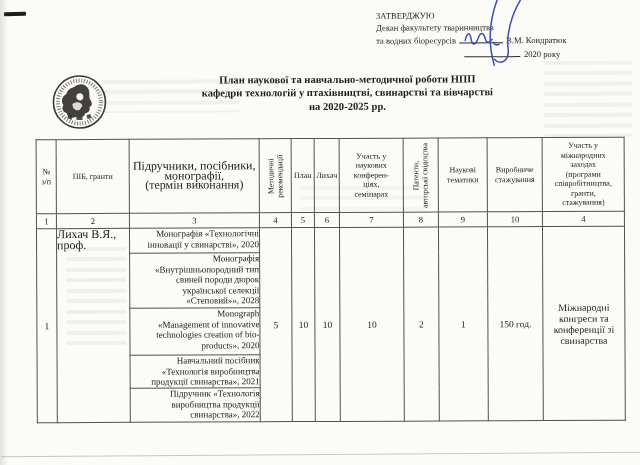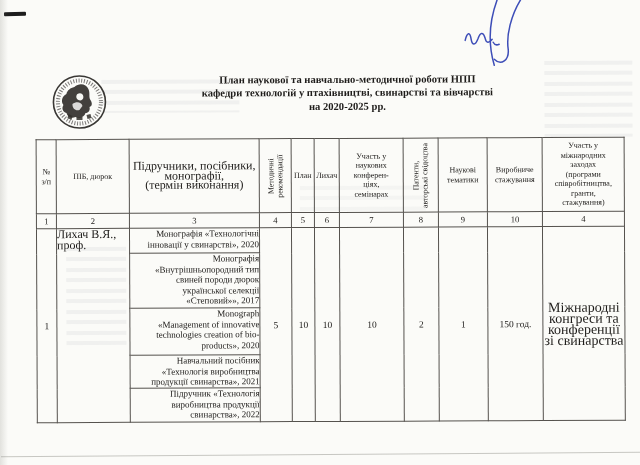--- a/index.html
+++ b/index.html
@@ -59,36 +59,42 @@
   td.name { vertical-align:top; text-align:left; font-size:12px; line-height:10.8px;
     padding:2px 2px 0 5px; }
   td.book { vertical-align:top; text-align:right; font-size:9px; line-height:10.6px;
     padding:1px 2px 1px 5px; }
   tbody tr:nth-child(1) td.book { height:24px; }
   tbody tr:nth-child(2) td.book { height:54px; }
   tbody tr:nth-child(3) td.book { height:46px;margin-top:38px; }
   tbody tr:nth-child(4) td.book { height:32px; }
   tbody tr:nth-child(5) td.book { height:33px; }
   td.metric { text-align:center; vertical-align:middle; font-size:9.5px; }
-  td.intl { text-align:center; vertical-align:middle; font-size:14px; line-height:11px;
+  td.intl { text-align:center; vertical-align:middle; font-size:10px; line-height:11px;
     padding:0 5px; }
   col.c1{width:20px} col.c2{width:73px} col.c3{width:130px} col.c4{width:32px}
   col.c5{width:23px} col.c6{width:25px} col.c7{width:64px} col.c8{width:35px}
   col.c9{width:49px} col.c10{width:55px} col.c11{width:82px}
 </style>
 </head>
 <body>
 
 <div class="sheet">
 
   <div class="ghost g1"></div>
   <div class="ghost g2"></div>
   <div class="ghost g3"></div>
   <div class="ghost g4"></div>
 
+  <div class="approval">
+    <div class="ap-line">ЗАТВЕРДЖУЮ</div>
+    <div class="ap-line">Декан факультету тваринництва</div>
+    <div class="ap-line"><span>та водних біоресурсів</span><span class="uline"></span><span>В.М. Кондратюк</span></div>
+    <div class="ap-line yr"><span class="uline u2"></span><span>2020 року</span></div>
+  </div>
 
   <svg class="signature-svg" width="110" height="70" viewBox="0 0 110 70">
     <g fill="none" stroke="#3344b4" stroke-width="1.5" stroke-linecap="round" opacity="0.95">
       <path d="M53 1 C46 20 43 42 50 66"></path>
       <path d="M77 0 C67 16 62 36 64 50 C65 61 57 67 50 60"></path>
       <path d="M21 41 c2 -8 5 -9 6 -1 c1 6 4 7 7 -1 c2 -6 5 -7 7 0 c1 5 4 5 7 1"></path>
       <path d="M49 43 q2 4 6 2"></path>
     </g>
   </svg>
 
@@ -126,21 +132,21 @@
         <col class="c7">
         <col class="c8">
         <col class="c9">
         <col class="c10">
         <col class="c11">
     </colgroup>
     <thead>
       <tr class="hdr">
         <th class="pre">№
 з/п</th>
-        <th class="pre">ПІБ, дюрок</th>
+        <th class="pre">ПІБ, гранти</th>
         <th class="pre c3">Підручники, посібники,
 монографії,
 (термін виконання)</th>
         <th class="vert">
             <div class="vrot">Методичні
 рекомендації</div>
           </th>
         <th class="pre">План</th>
         <th class="pre">Лихач</th>
         <th class="pre">Участь у
@@ -192,21 +198,21 @@
         <td class="metric" rowspan="5">2</td>
         <td class="metric" rowspan="5">1</td>
         <td class="metric" rowspan="5">150 год.</td>
         <td class="intl" rowspan="5">Міжнародні конгреси та конференції зі свинарства</td>
       </tr>
       <tr>
           <td class="book pre">Монографія
 «Внутрішньопородний тип
 свиней породи дюрок
 української селекції
-«Степовий»», 2017</td>
+«Степовий»», 2028</td>
         </tr>
       <tr>
           <td class="book pre">Monograph
 «Management of innovative
 technologies creation of bio-
 products», 2020</td>
         </tr>
       <tr>
           <td class="book pre">Навчальний посібник
 «Технологія виробництва

